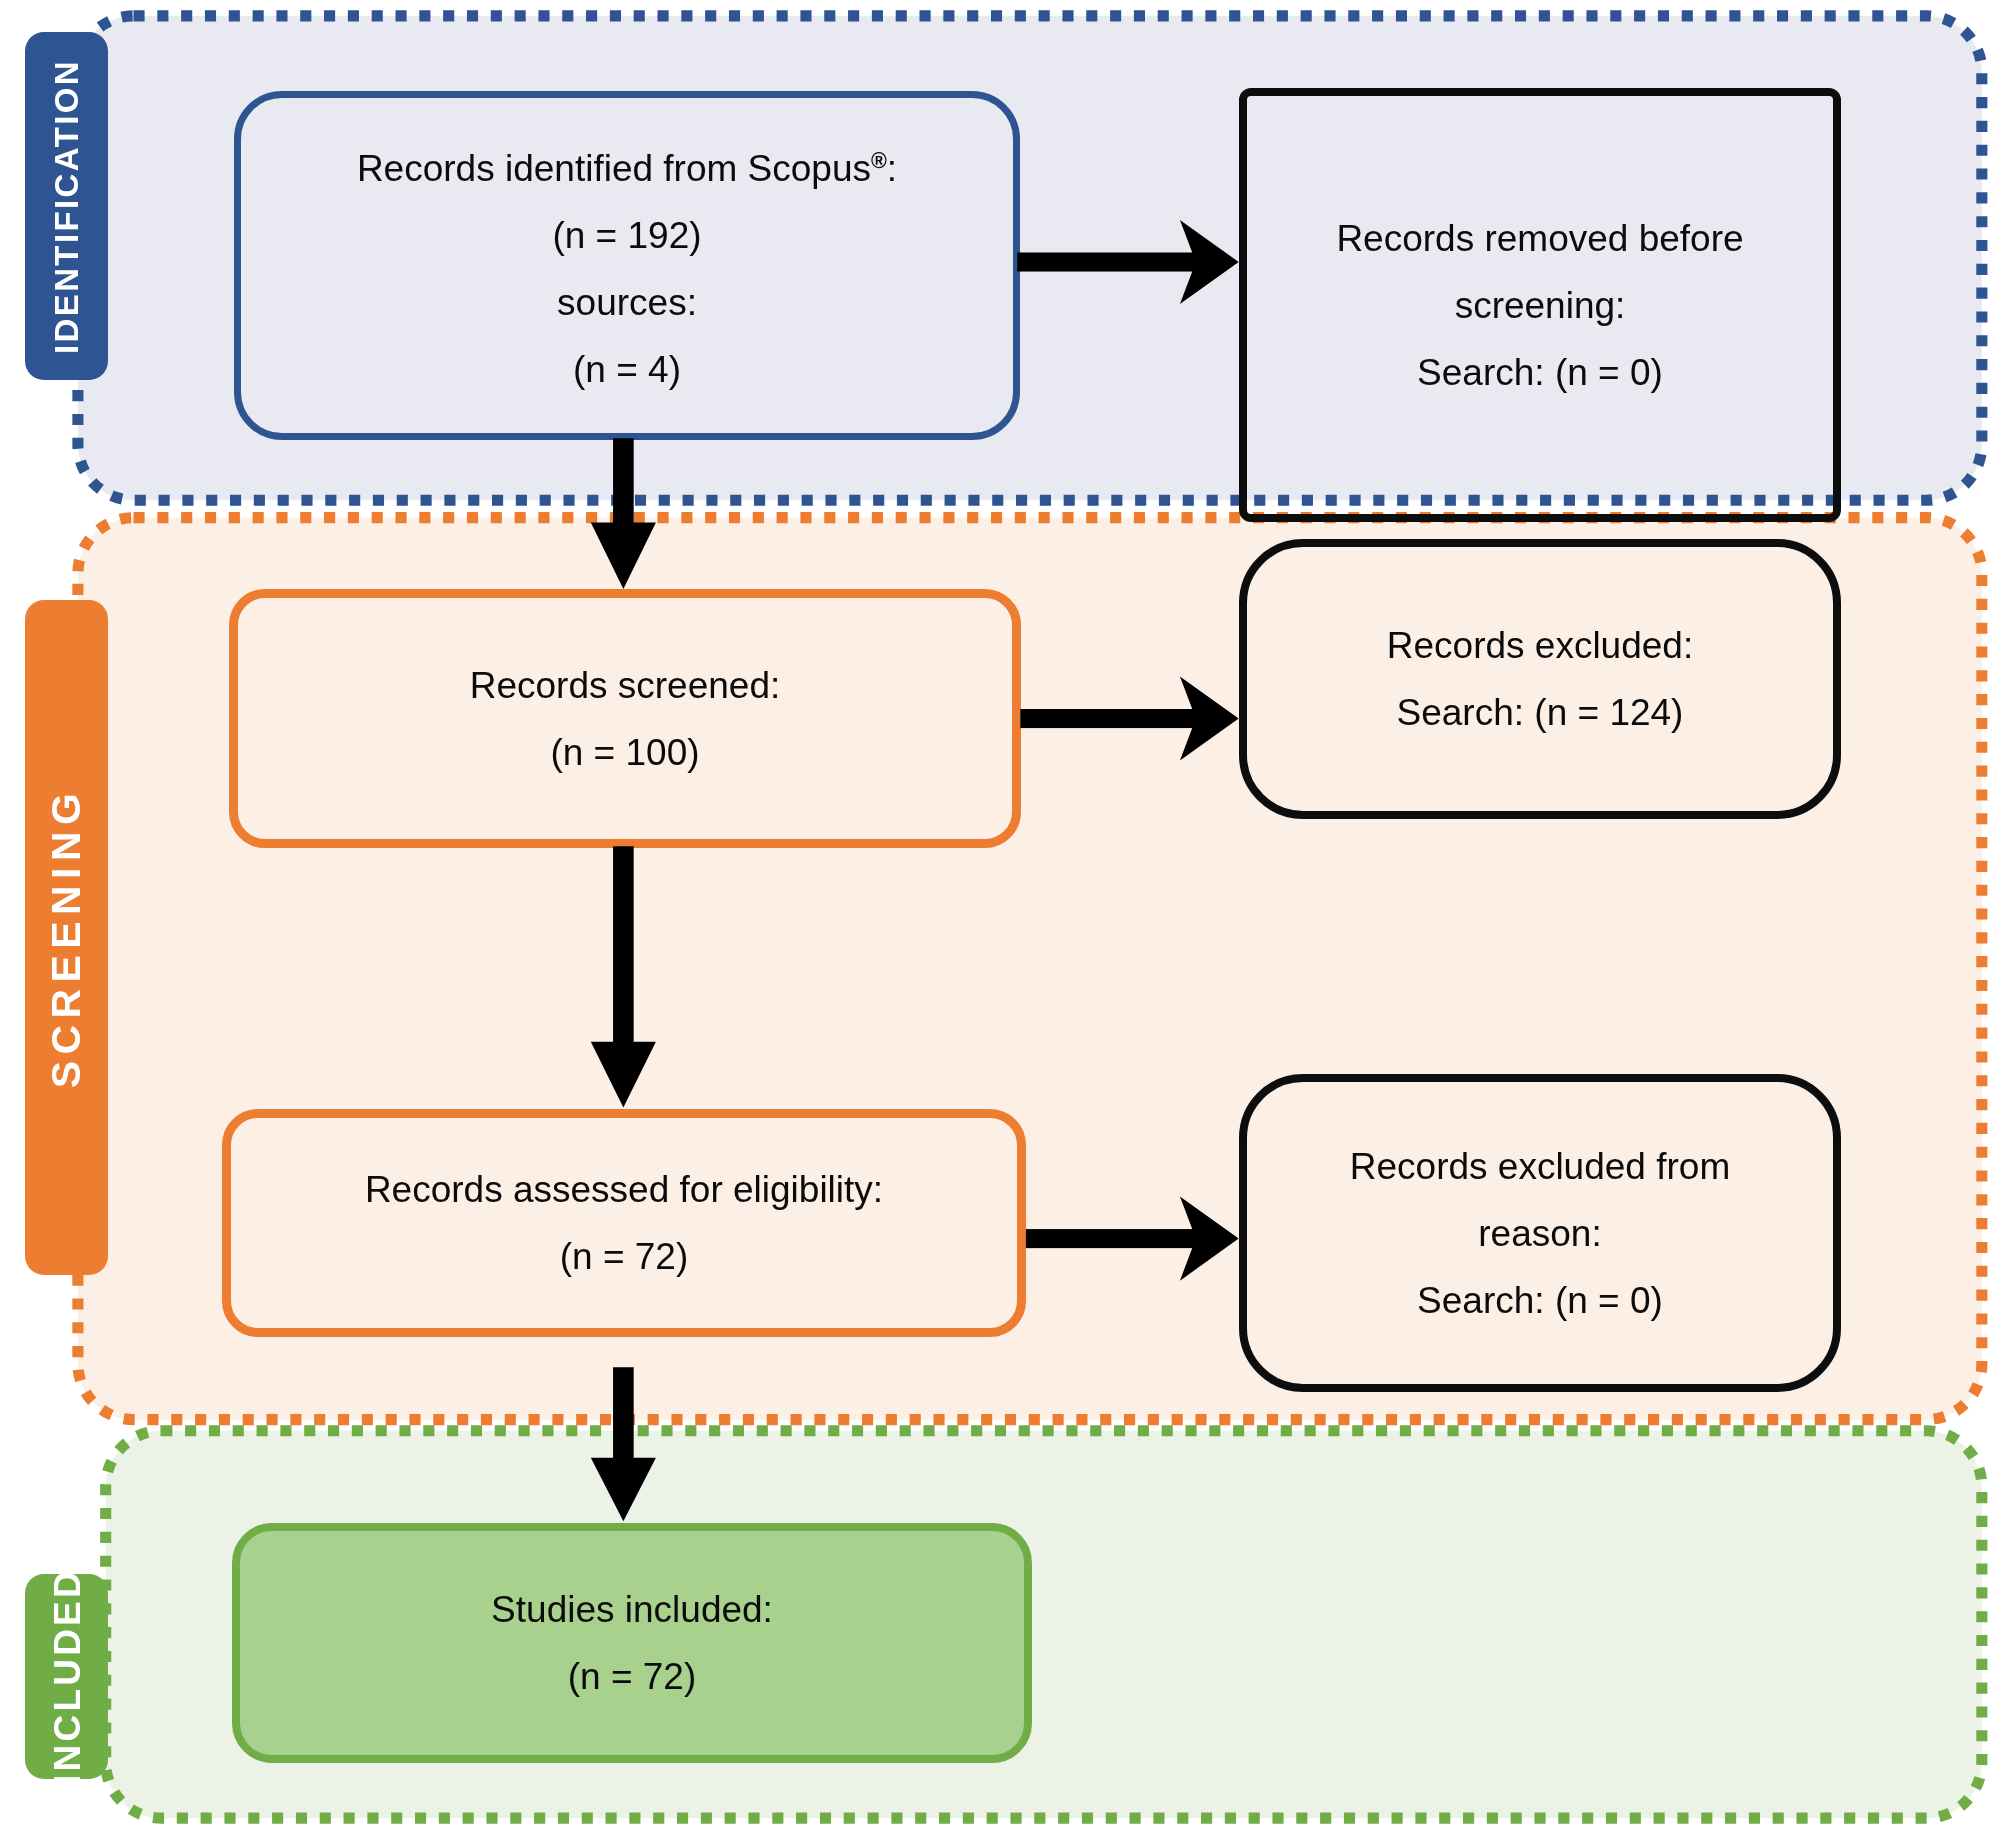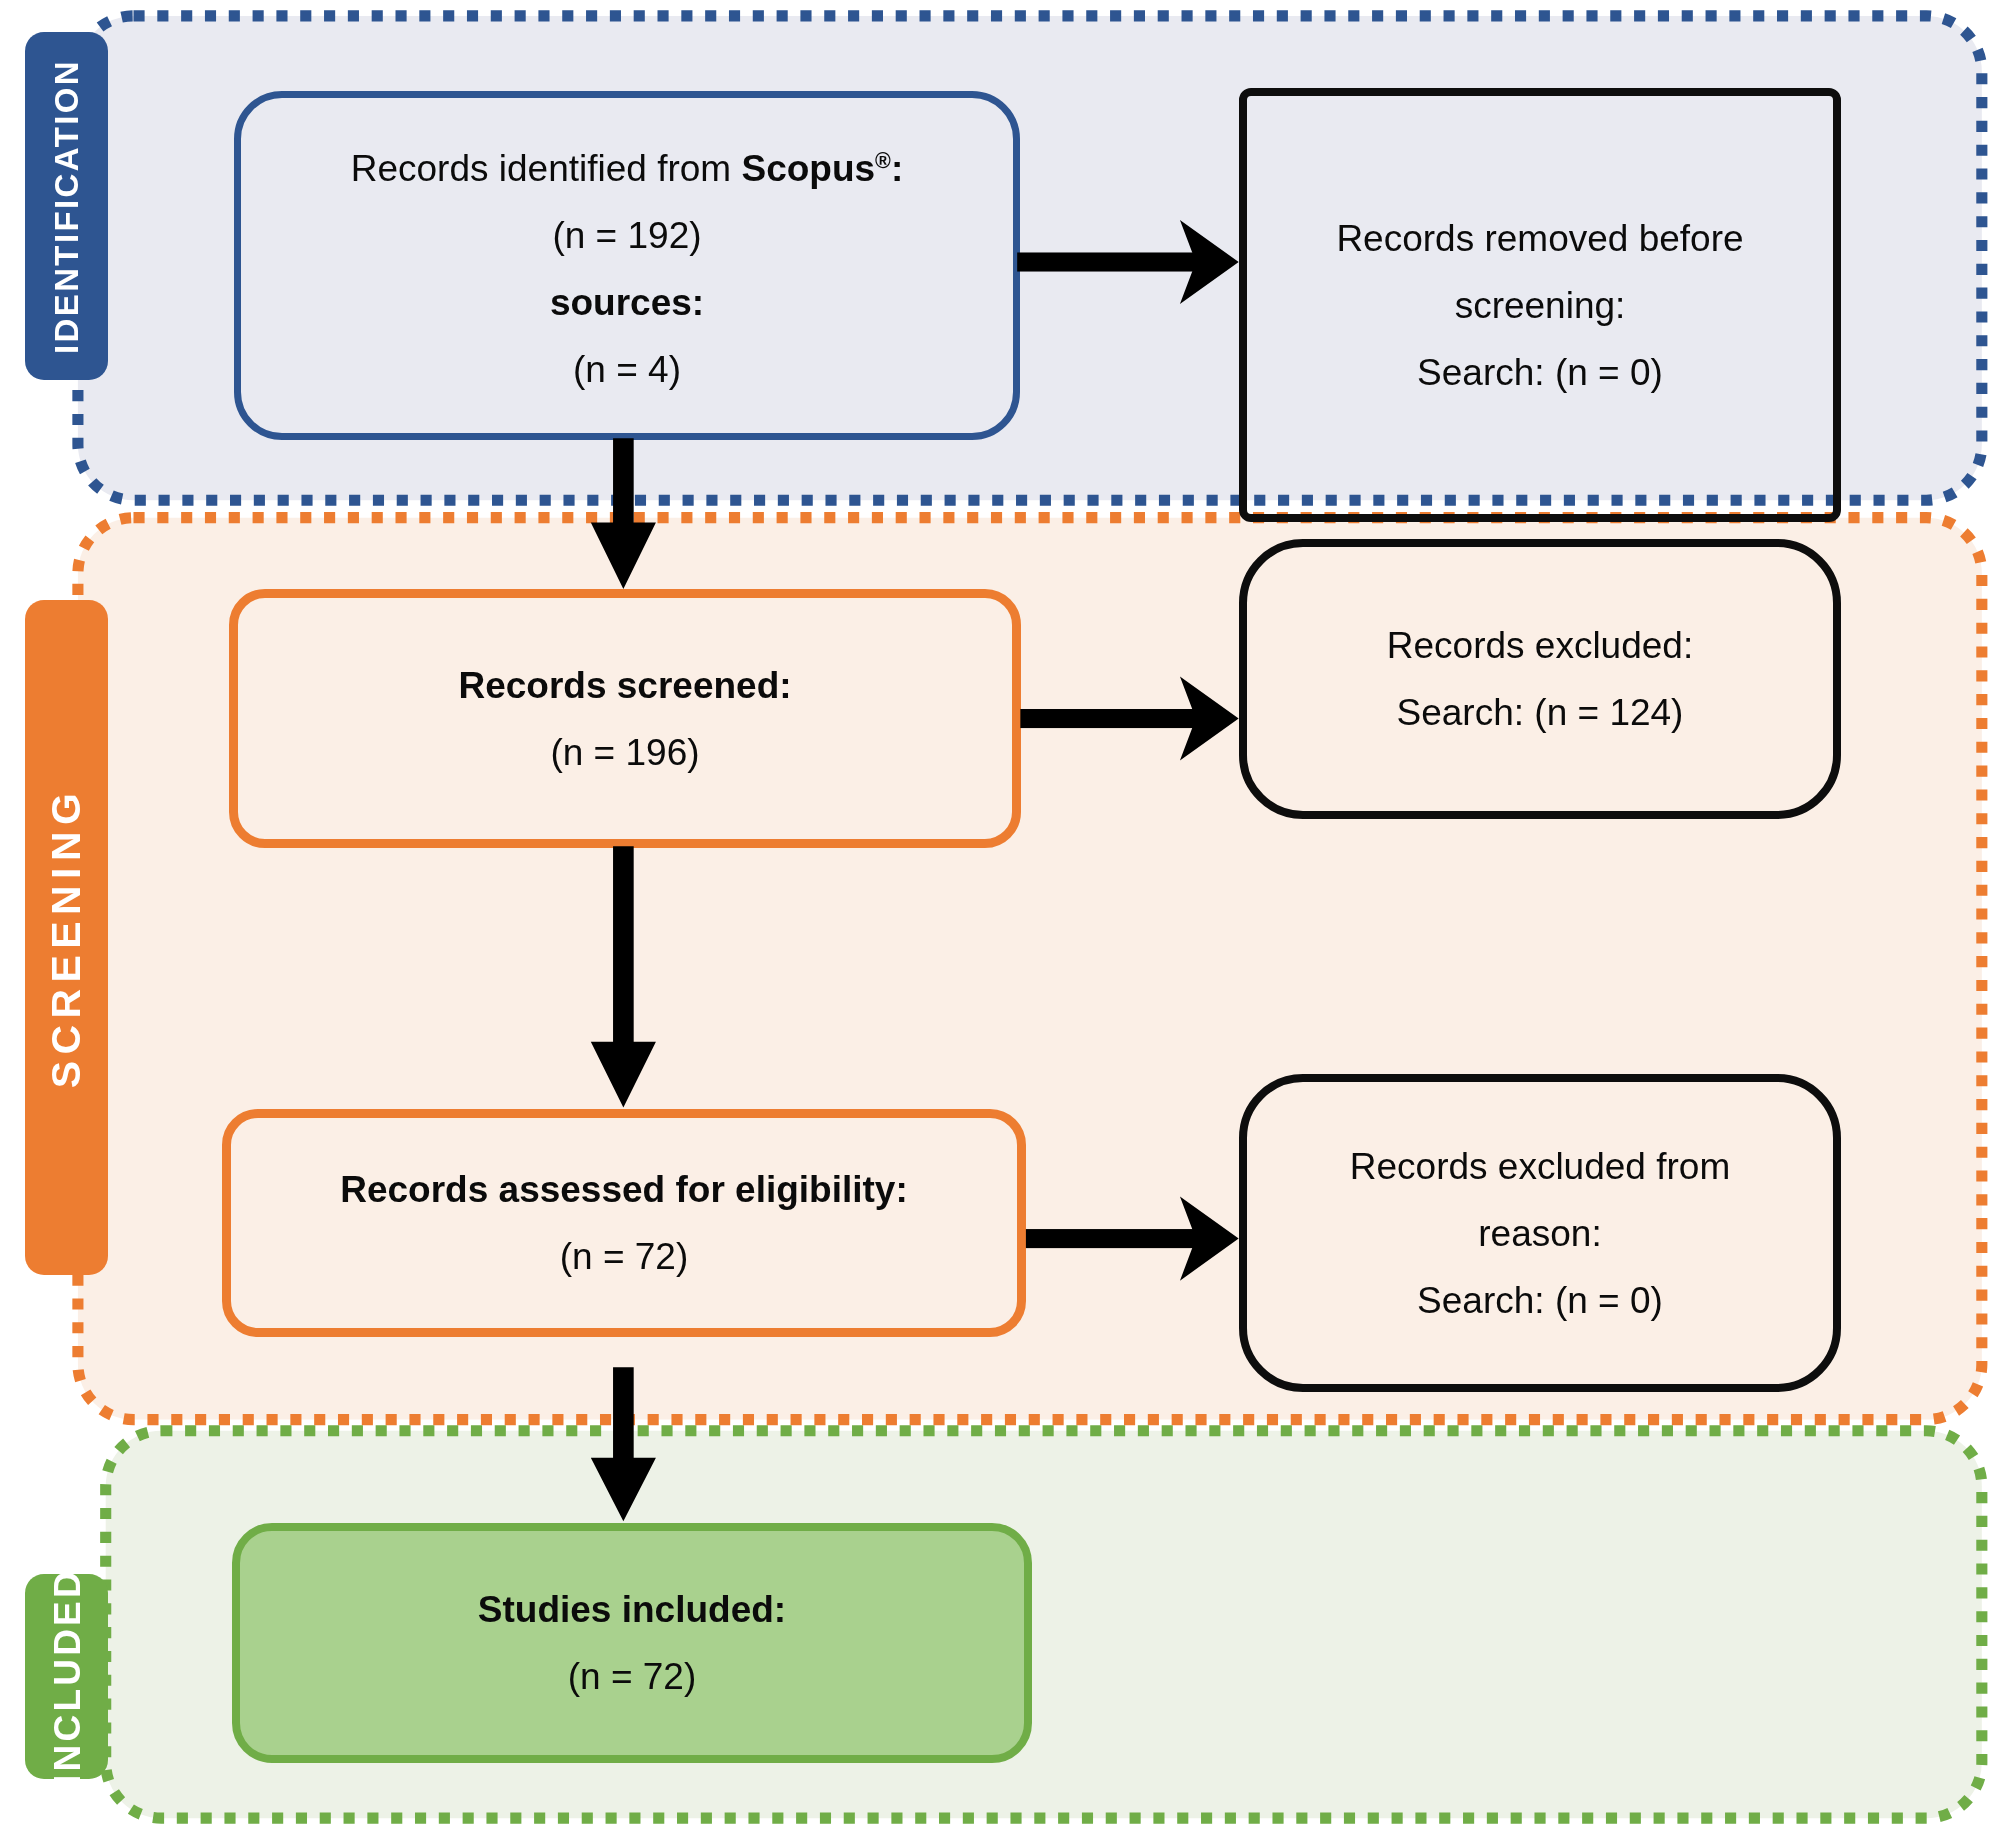--- a/index.html
+++ b/index.html
@@ -50,21 +50,21 @@
     display: flex;
     flex-direction: column;
     align-items: center;
     justify-content: center;
     text-align: center;
     color: var(--c-text);
     font-size: 37px;
     line-height: 67px;
     background: transparent;
   }
-  .box .b { font-weight: bold; }
+  .box .b { font-weight: normal; }
   .box .rmark { font-size: 0.58em; vertical-align: super; font-weight: bold; }
 
   .box-identified { left: 234px;  top: 91px;  width: 786px; height: 349px;
                     border: 7.1px solid var(--c-blue);  border-radius: 48px; }
   .box-removed    { left: 1239px; top: 88px;  width: 602px; height: 434px;
                     border: 8.7px solid var(--c-ink);  border-radius: 12px; }
   .box-screened   { left: 229px;  top: 589px;  width: 792px; height: 259px;
                     border: 9.5px solid var(--c-orange); border-radius: 36px; }
   .box-excluded   { left: 1239px; top: 539px;  width: 602px; height: 280px;
                     border: 8.7px solid var(--c-ink);  border-radius: 64px; }
@@ -105,21 +105,21 @@
   </div>
 
   <div class="box box-removed">
     <div>Records removed before</div>
     <div>screening:</div>
     <div>Search: (n = 0)</div>
   </div>
 
   <div class="box box-screened">
     <div class="b">Records screened:</div>
-    <div>(n = 196)</div>
+    <div>(n = 100)</div>
   </div>
 
   <div class="box box-excluded">
     <div>Records excluded:</div>
     <div>Search: (n = 124)</div>
   </div>
 
   <div class="box box-assessed">
     <div class="b">Records assessed for eligibility:</div>
     <div>(n = 72)</div>

